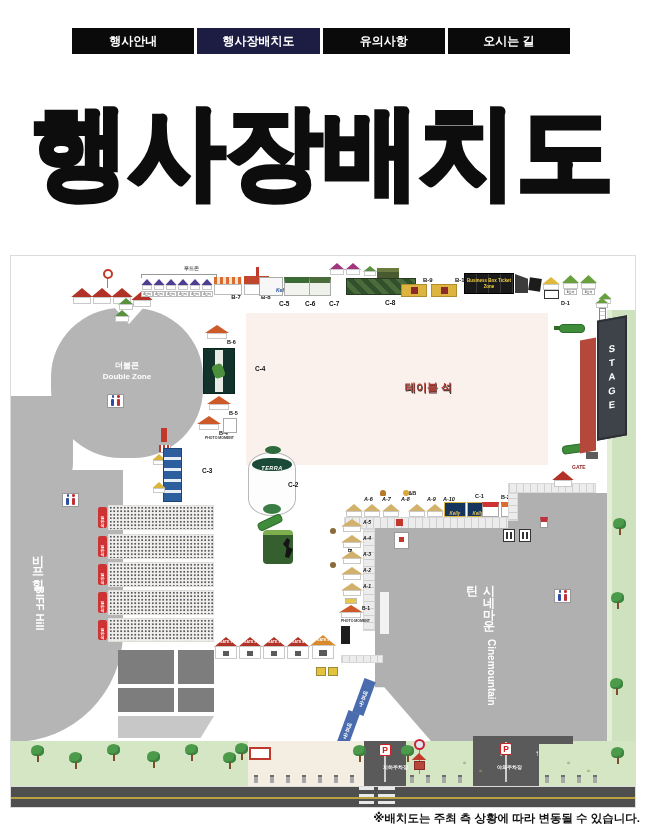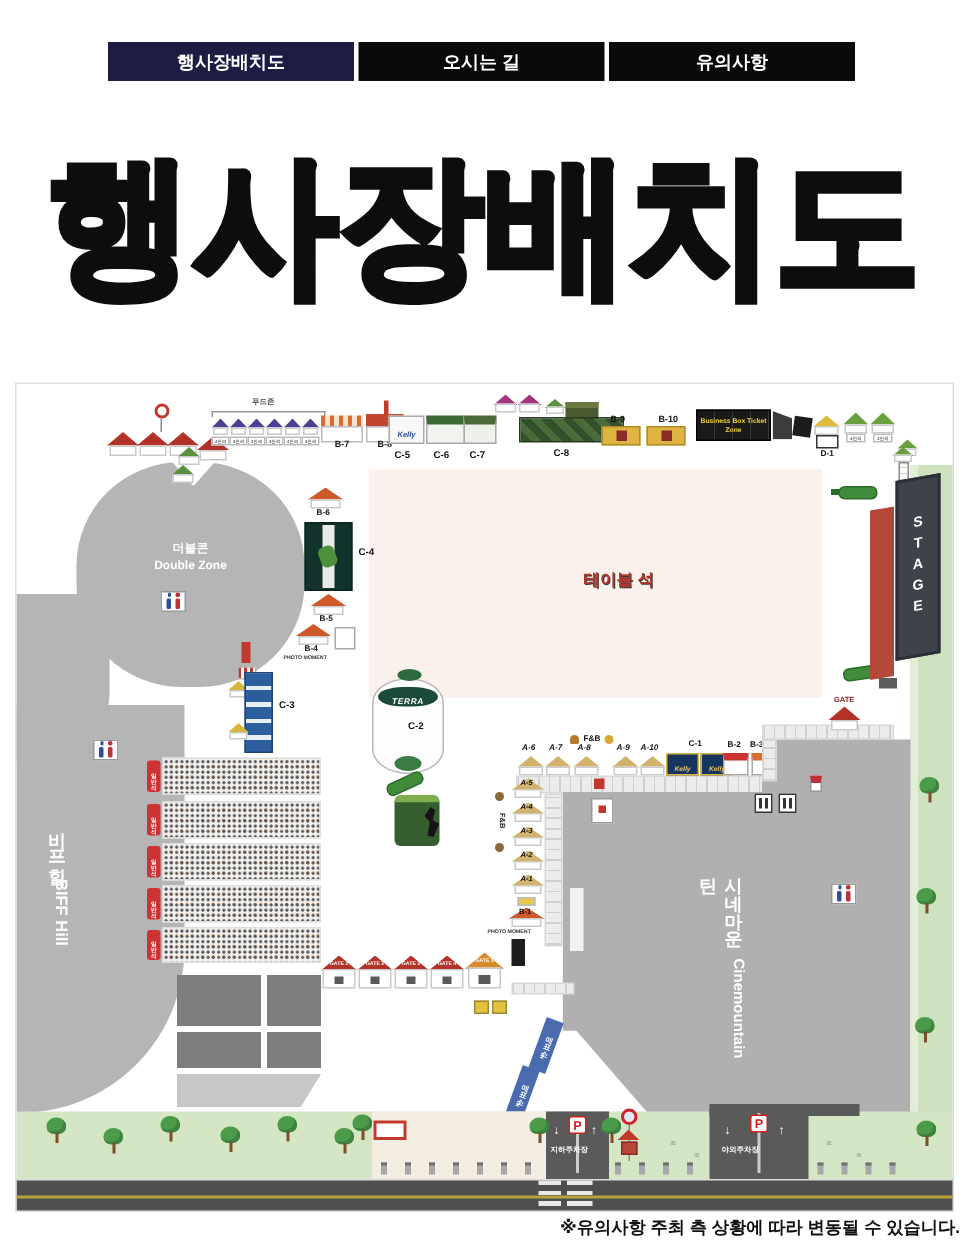--- a/index.html
+++ b/index.html
@@ -11,21 +11,21 @@
        text-align:center;line-height:26px;cursor:pointer;}
   .tab.active{background:#1d1d44;}
   
   .title{position:absolute;left:0;top:96px;width:646px;text-align:center;margin:0;
          font-size:96px;line-height:1.15;font-weight:900;color:#0d0d0d;letter-spacing:1px;
          -webkit-text-stroke:5px #0d0d0d;transform:scaleY(1.05);}
   
   .map{position:absolute;left:10px;top:255px;width:626px;height:553px;background:#fff;
        border:1px solid #dcdcdc;box-sizing:border-box;overflow:hidden;font-weight:bold;}
   .t{position:absolute;box-sizing:border-box;}
-  .lb{position:absolute;font-weight:bold;color:#111;white-space:nowrap;line-height:1;}
+  .lb{position:absolute;font-weight:bold;color:#111;white-space:nowrap;line-height:1;margin-left:16px;}
   
   .tent::before{content:"";position:absolute;left:0;top:0;width:100%;height:58%;
       background:var(--tc,#b23227);clip-path:polygon(50% 0,100% 100%,0 100%);}
   .tent::after{content:"";position:absolute;left:8%;top:54%;width:84%;height:46%;
       background:#fff;border:1px solid #c9c9c9;box-sizing:border-box;}
   .gatet::before{content:"";position:absolute;left:0;top:0;width:100%;height:45%;
       background:var(--tc,#b23227);clip-path:polygon(50% 0,100% 100%,0 100%);}
   .gatet::after{content:"";position:absolute;left:6%;top:42%;width:88%;height:58%;
       background:#fff;border:1px solid #c9c9c9;box-sizing:border-box;}
   .gatet .door{position:absolute;left:36%;top:62%;width:28%;height:26%;background:#5a5a5a;z-index:2;}
@@ -56,23 +56,24 @@
   .stagetxt{writing-mode:vertical-lr;text-orientation:upright;letter-spacing:3px;font-size:9.5px;color:#fff;}
   .vtx{writing-mode:vertical-rl;color:#fff;}
   .footnote{position:absolute;right:6px;top:811px;font-size:11.5px;font-weight:bold;color:#111;}
 </style>
 </head>
 <body>
 
 <div class="page">
 
   <nav class="tabs">
+    <div class="tab">행사안내</div>
     <div class="tab active">행사장배치도</div>
+    <div class="tab">유의사항</div>
     <div class="tab">오시는 길</div>
-    <div class="tab">유의사항</div>
   </nav>
 
   <h1 class="title">행사장배치도</h1>
 
   <div class="map">
 
     <div class="t" style="left:0;top:140px;width:62px;height:112px;background:#b5b5b5;border-radius:0 0 46px 0;"></div>
     <div class="t" style="left:0;top:214px;width:112px;height:272px;background:#b5b5b5;border-radius:0 0 110px 0;"></div>
     <div class="t" style="left:18px;top:290px;height:130px;display:flex;gap:4px;writing-mode:vertical-rl;">
       <span class="vtx" style="font-size:12px;font-weight:bold;">비프힐</span>
@@ -397,14 +398,14 @@
     <div class="t tree" style="left:342px;top:489px;"></div>
     <div class="t tree" style="left:390px;top:489px;"></div>
     <div class="t tree" style="left:600px;top:491px;"></div>
 
     <div class="t" style="left:0;top:530px;width:626px;height:23px;background:#4f4f4f;border-top:1px solid #dcdcdc;"></div>
     <div class="t" style="left:0;top:541px;width:626px;height:2px;background:#b7a23e;"></div>
     <div class="t cross" style="left:348px;top:531px;width:15px;height:21px;"></div>
     <div class="t cross" style="left:367px;top:531px;width:17px;height:21px;"></div>
   </div>
 
-  <div class="footnote">※유의사항 주최 측 상황에 따라 변동될 수 있습니다.</div>
+  <div class="footnote">※배치도는 주최 측 상황에 따라 변동될 수 있습니다.</div>
 </div>
 
 </body></html>

